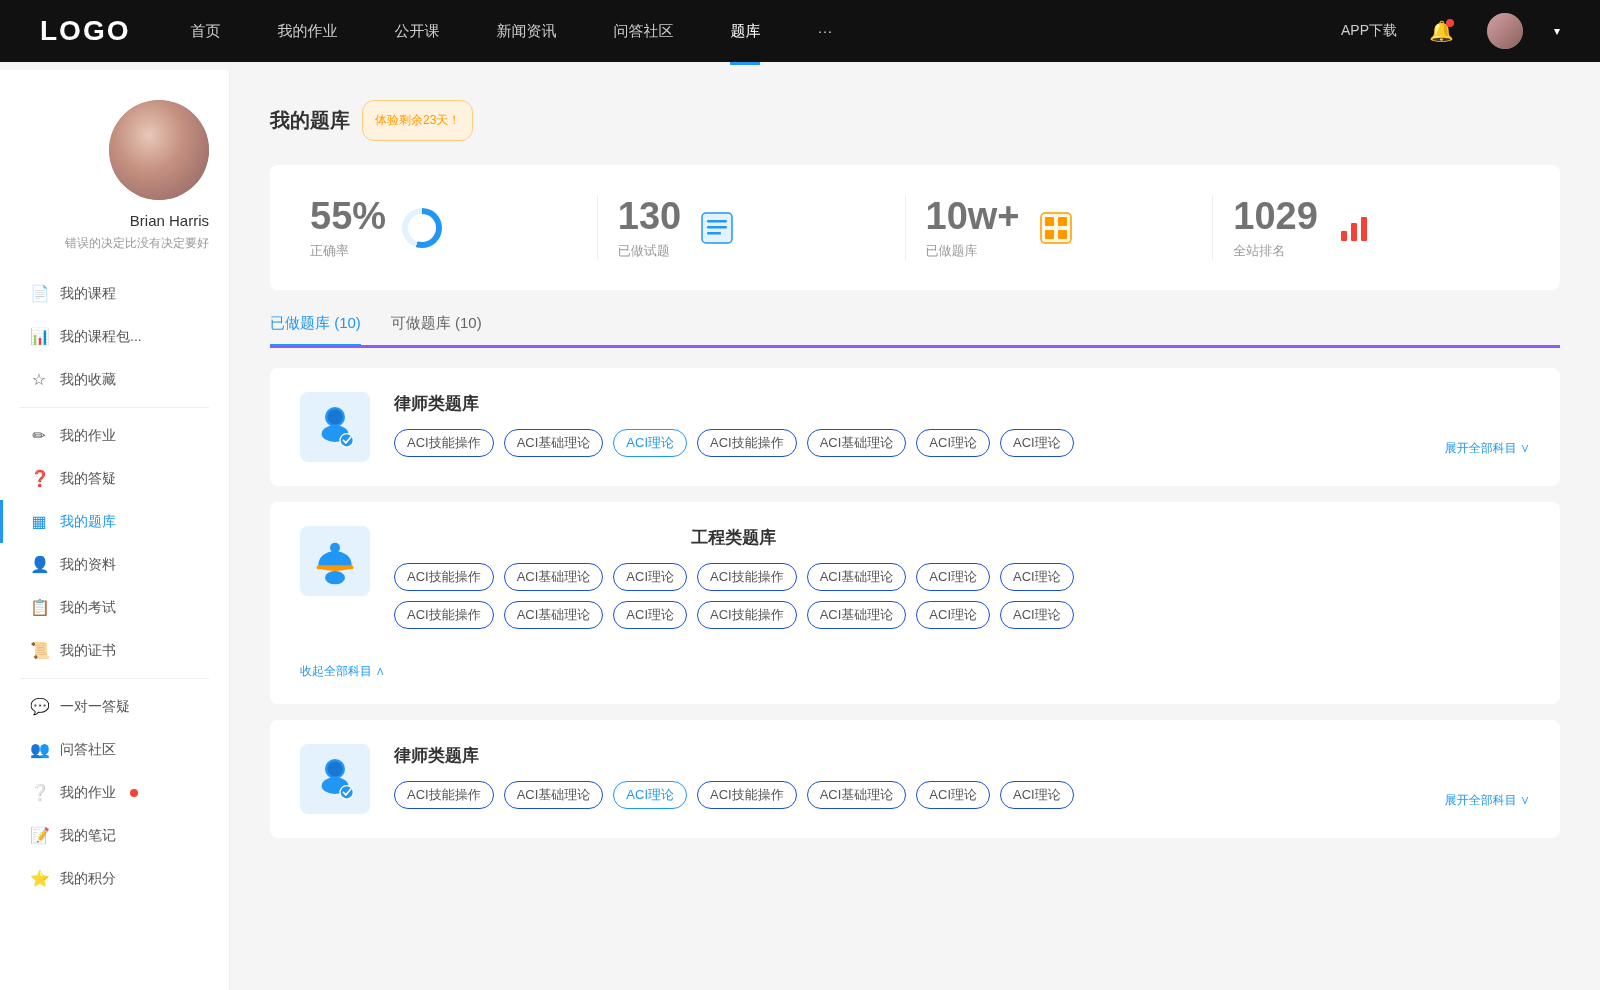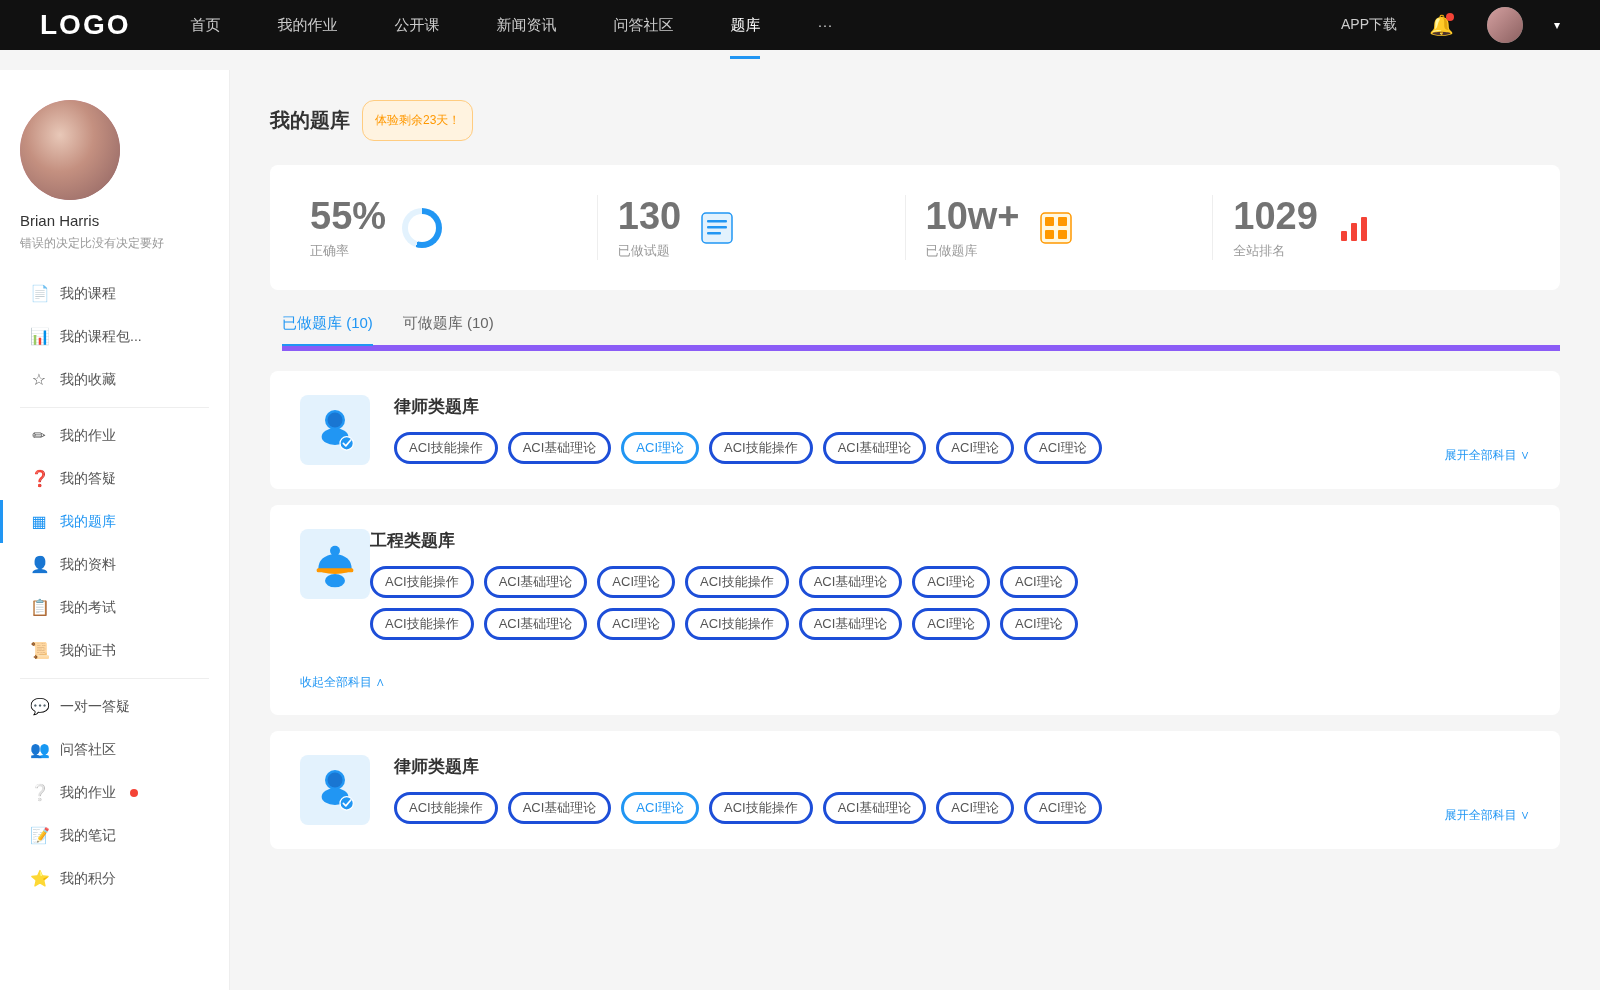--- a/index.html
+++ b/index.html
@@ -1,21 +1,21 @@
 <!DOCTYPE html>
 <html><head>
   <meta charset="utf-8">
   <style>
     * { box-sizing: border-box; margin: 0; padding: 0; }
     body { font-family: 'PingFang SC', 'Microsoft YaHei', sans-serif; background: #f5f5f5; color: #333; }
 
     
     .navbar {
       background: #111;
-      height: 50px;
+      height: 62px;
       display: flex;
       align-items: center;
       padding: 0 40px;
       position: fixed;
       top: 0; left: 0; right: 0;
       z-index: 100;
     }
     .navbar-logo {
       color: #fff;
       font-size: 28px;
@@ -97,21 +97,21 @@
       width: 230px;
       background: #fff;
       min-height: calc(100vh - 70px);
       padding: 30px 0 20px;
       flex-shrink: 0;
       border-right: 1px solid #eee;
     }
     .sidebar-profile {
       display: flex;
       flex-direction: column;
-      align-items: flex-start;
+      align-items: flex-end;
       margin-bottom: 20px;
       padding: 0 20px;
     }
     .profile-avatar {
       width: 100px; height: 100px;
       border-radius: 50%;
       background: linear-gradient(135deg, #d4a0a0 0%, #c4808a 40%, #8b6060 100%);
       margin-bottom: 12px;
       overflow: hidden;
       display: flex; align-items: center; justify-content: center;
@@ -253,22 +253,21 @@
       width: 28px; height: 28px;
       background: #fff;
       border-radius: 50%;
     }
 
     
     .tab-row {
       display: flex;
       gap: 30px;
       margin-bottom: 20px;
-      border-bottom: 6px solid #8b5cf6;
-      margin-left: 12px;
+      border-bottom: 3px solid #8b5cf6;
     }
     .tab-item {
       font-size: 15px;
       color: #666;
       padding-bottom: 12px;
       cursor: pointer;
       position: relative;
     }
     .tab-item.active {
       color: #2196f3;
@@ -306,21 +305,21 @@
     .bank-name {
       font-size: 17px;
       font-weight: 600;
       color: #333;
       margin-bottom: 14px;
     }
     .bank-tag {
       font-size: 13px;
       color: #555;
       padding: 4px 12px;
-      border: 3px solid #1d4ed8;
+      border: 1px solid #1d4ed8;
       border-radius: 16px;
       cursor: pointer;
     }
     .bank-tag.active {
       color: #2196f3;
       border-color: #2196f3;
     }
     .expand-link {
       margin-left: auto;
       align-self: flex-end;
@@ -533,21 +532,21 @@
           <span class="bank-tag">ACI技能操作</span>
           <span class="bank-tag">ACI基础理论</span>
           <span class="bank-tag">ACI理论</span>
           <span class="bank-tag">ACI理论</span>
           <span class="expand-link">展开全部科目 ∨</span>
         </div>
       </div>
     </div>
 
     <div class="bank-card" style="flex-direction:column;">
-      <div style="display:flex;align-items:flex-start;">
+      <div style="display:flex;align-items:flex-start;gap:24px;text-align:center;">
         <div class="bank-icon">
           <svg class="bank-icon-svg" viewBox="0 0 60 60">
 
             <ellipse cx="30" cy="36" rx="20" ry="6" fill="#ff9800"></ellipse>
             <path d="M10 36 Q10 20 30 18 Q50 20 50 36 Z" fill="#2196f3"></path>
             <rect x="8" y="35" width="44" height="5" rx="2" fill="#ff9800"></rect>
 
             <circle cx="30" cy="14" r="6" fill="#2196f3"></circle>
             <ellipse cx="30" cy="50" rx="12" ry="8" fill="#2196f3"></ellipse>
           </svg>

